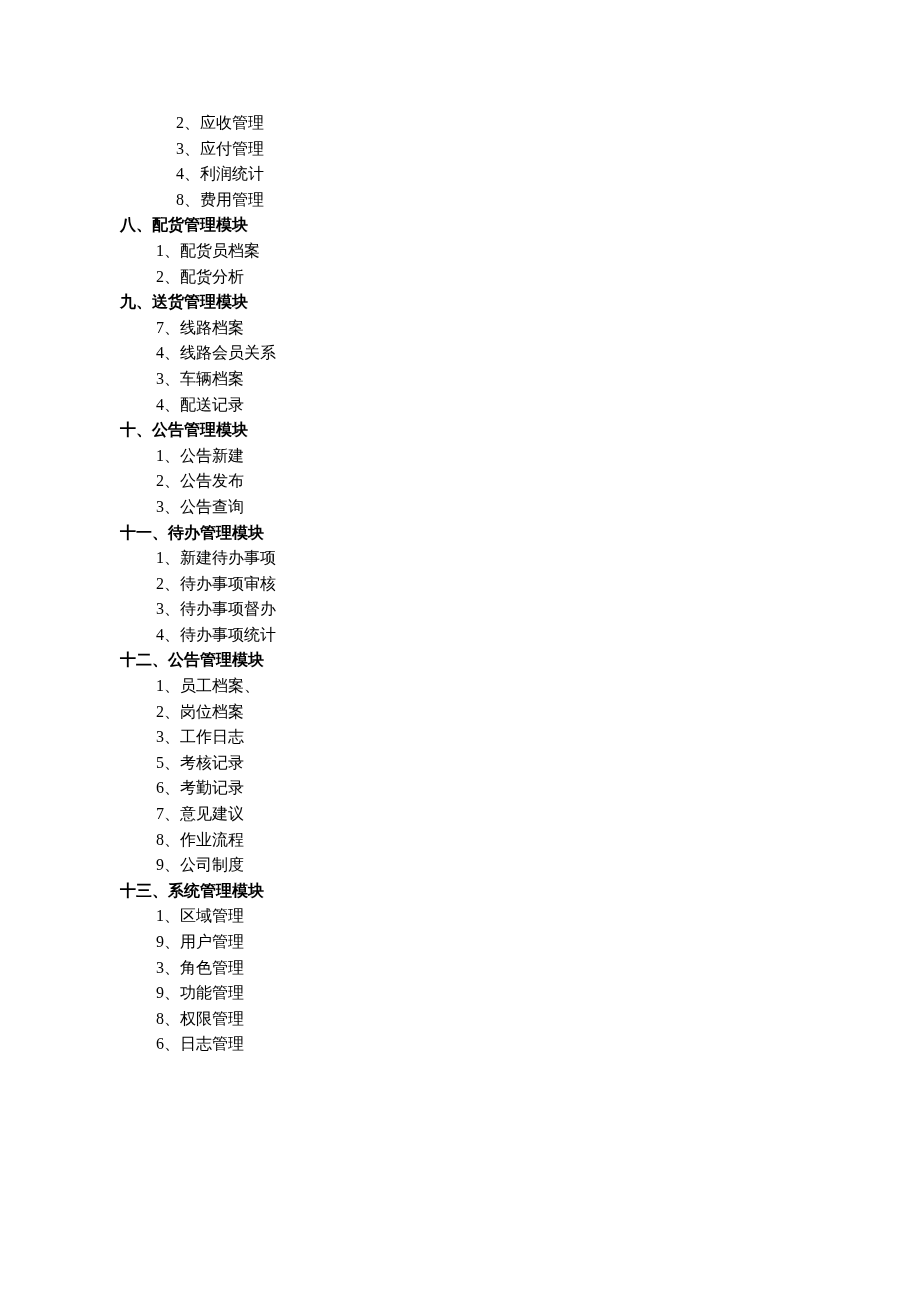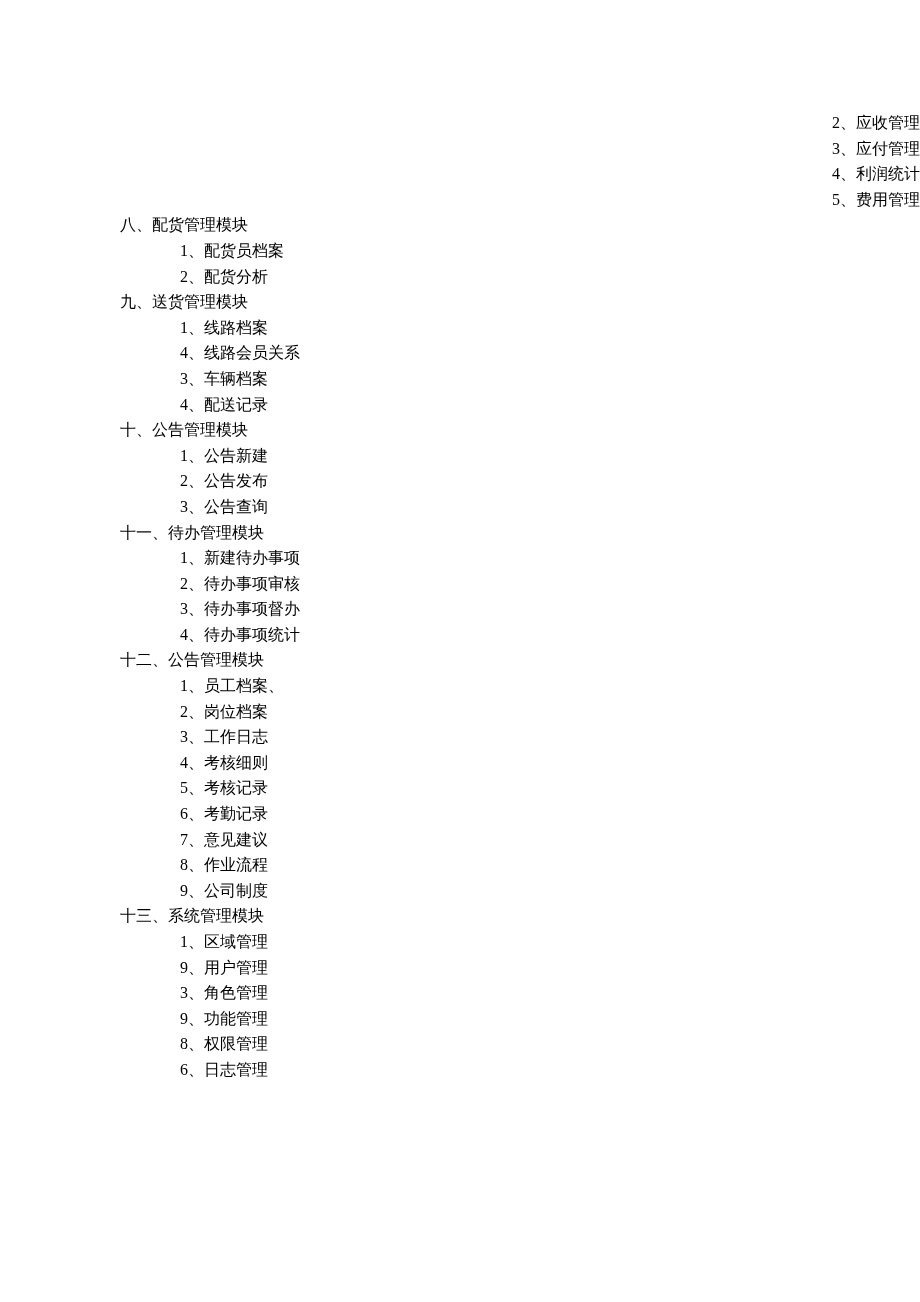--- a/index.html
+++ b/index.html
@@ -8,52 +8,52 @@
       line-height: 1.6;
       color: #000;
       background: #fff;
       margin: 0;
       padding: 110px 0 0 120px;
       width: 920px;
       box-sizing: border-box;
     }
     .orphan-item {
       margin-left: 56px;
-      text-align: right;
     }
     .section-title {
       margin-left: 0;
+      font-weight: bold;
     }
     .sub-item {
-      margin-left: 60px;
+      margin-left: 36px;
     }
     .line {
       white-space: nowrap;
     }
   </style>
 </head>
 <body>
 
 <div>
   <div>
     <div class="line orphan-item">2、应收管理</div>
     <div class="line orphan-item">3、应付管理</div>
     <div class="line orphan-item">4、利润统计</div>
-    <div class="line orphan-item">5、费用管理</div>
+    <div class="line orphan-item">8、费用管理</div>
   </div>
 
   <div>
     <div class="line section-title">八、配货管理模块</div>
     <div class="line sub-item">1、配货员档案</div>
     <div class="line sub-item">2、配货分析</div>
   </div>
 
   <div>
     <div class="line section-title">九、送货管理模块</div>
-    <div class="line sub-item">1、线路档案</div>
+    <div class="line sub-item">7、线路档案</div>
     <div class="line sub-item">4、线路会员关系</div>
     <div class="line sub-item">3、车辆档案</div>
     <div class="line sub-item">4、配送记录</div>
   </div>
 
   <div>
     <div class="line section-title">十、公告管理模块</div>
     <div class="line sub-item">1、公告新建</div>
     <div class="line sub-item">2、公告发布</div>
     <div class="line sub-item">3、公告查询</div>
@@ -65,21 +65,20 @@
     <div class="line sub-item">2、待办事项审核</div>
     <div class="line sub-item">3、待办事项督办</div>
     <div class="line sub-item">4、待办事项统计</div>
   </div>
 
   <div>
     <div class="line section-title">十二、公告管理模块</div>
     <div class="line sub-item">1、员工档案、</div>
     <div class="line sub-item">2、岗位档案</div>
     <div class="line sub-item">3、工作日志</div>
-    <div class="line sub-item">4、考核细则</div>
     <div class="line sub-item">5、考核记录</div>
     <div class="line sub-item">6、考勤记录</div>
     <div class="line sub-item">7、意见建议</div>
     <div class="line sub-item">8、作业流程</div>
     <div class="line sub-item">9、公司制度</div>
   </div>
 
   <div>
     <div class="line section-title">十三、系统管理模块</div>
     <div class="line sub-item">1、区域管理</div>

